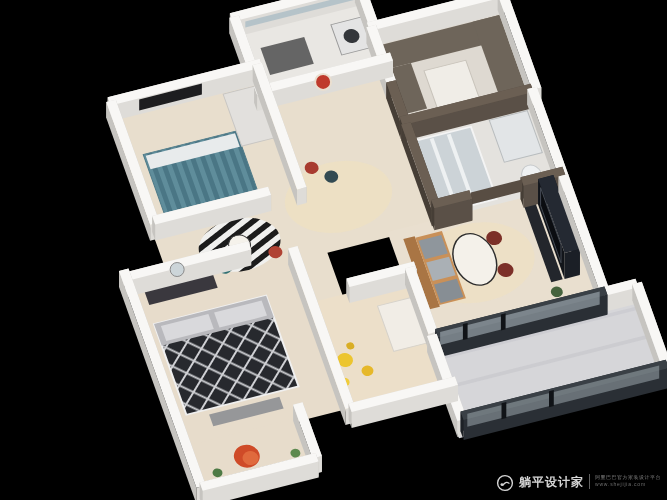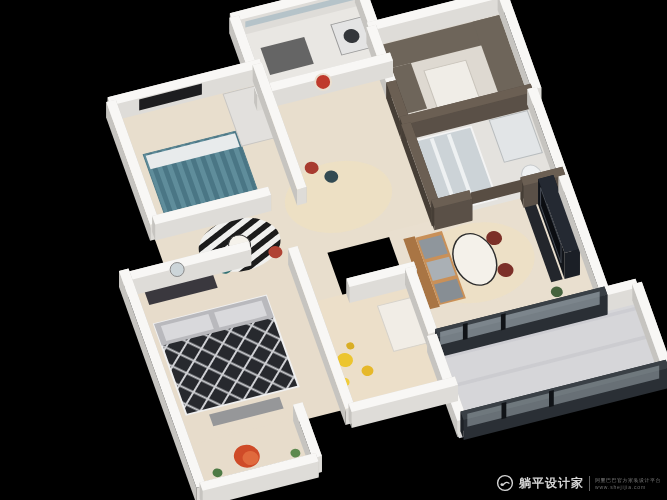--- a/index.html
+++ b/index.html
@@ -1,19 +1,19 @@
 <!DOCTYPE html>
 <html><head>
 <meta charset="utf-8">
 <style>
   html,body{margin:0;padding:0;background:#000;}
   #stage{position:relative;width:667px;height:500px;background:#000;overflow:hidden;
          font-family:"Liberation Sans", sans-serif;}
   #scene{position:absolute;left:0;top:0;}
-  .watermark{position:absolute;right:6px;bottom:8px;display:flex;align-items:center;gap:5px;opacity:.92;}
+  .watermark{position:absolute;right:6px;bottom:8px;display:flex;align-items:flex-start;gap:5px;opacity:.92;}
   .wm-logo{flex:0 0 auto;}
   .wm-brand{color:#e8e8e8;font-size:12px;font-weight:bold;letter-spacing:1px;white-space:nowrap;}
   .wm-div{width:1px;height:15px;background:#6a6a6a;}
   .wm-col{display:flex;flex-direction:column;gap:1px;}
   .wm-tag{color:#8f8f8f;font-size:5px;letter-spacing:.5px;white-space:nowrap;}
   .wm-url{color:#7a7a7a;font-size:5px;letter-spacing:.8px;white-space:nowrap;}
 </style>
 </head>
 <body>
 

